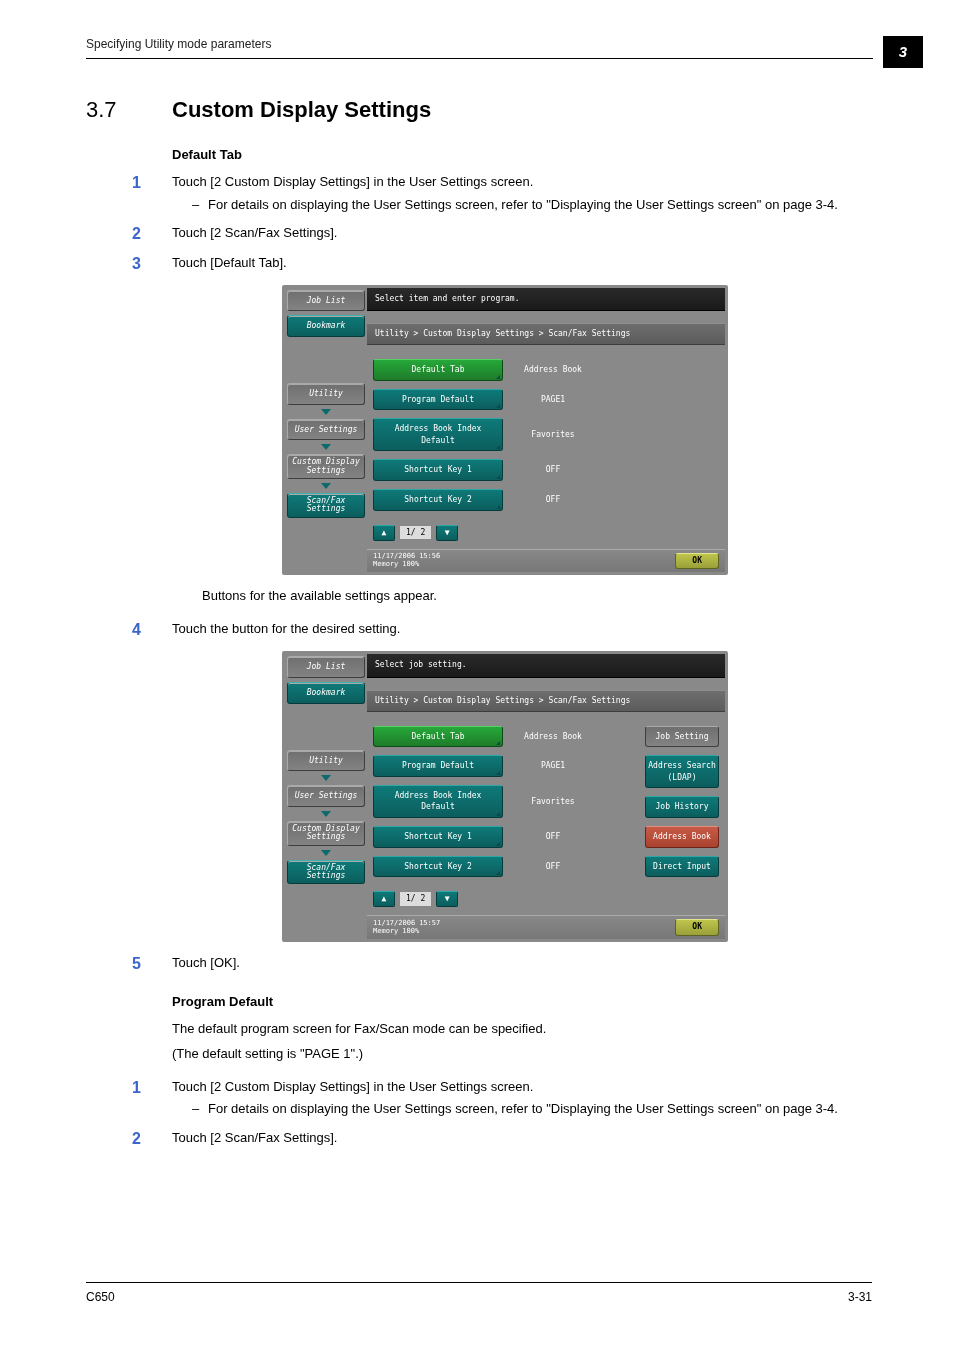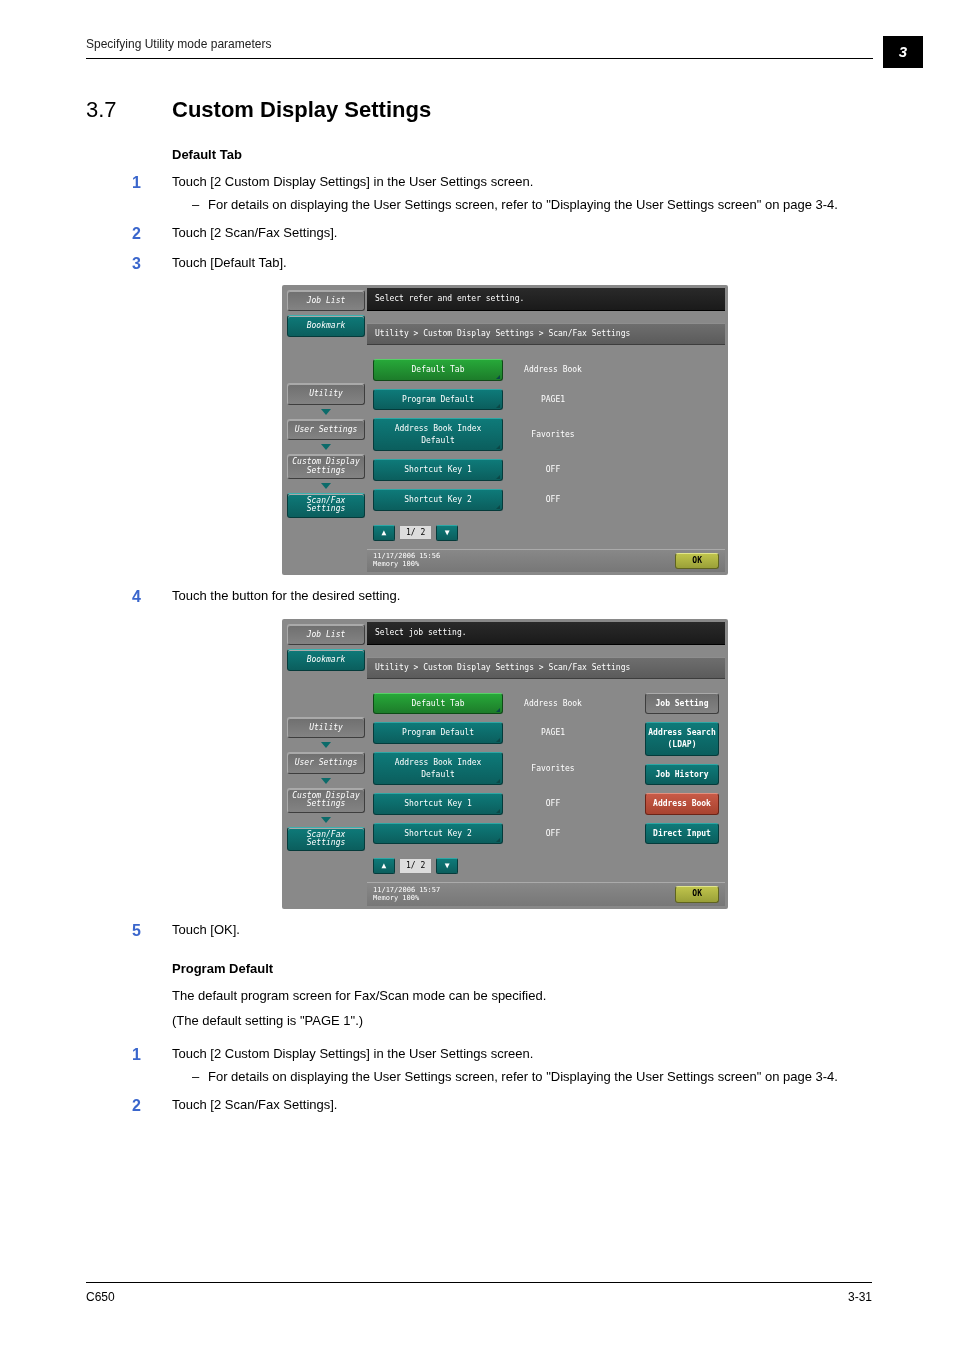--- a/index.html
+++ b/index.html
@@ -92,21 +92,21 @@
     content:""; position:absolute; right:2px; bottom:1px;
     border-left:4px solid transparent; border-bottom:4px solid #0b4847;
   }
   .kbtn.sel { background:linear-gradient(#27a839,#1d7c2a); border-color:#0e4a16; border-top-color:#57d068;}
   .kval {
     flex:0 0 84px; text-align:center; color:#fff; padding:4px 0;
   }
   .rbtn {
     background:linear-gradient(#0e7a79,#0b5e5d);
     border:1px solid #053b3b; border-top-color:#2ca7a5;
-    border-radius:3px; padding:4px 2px; text-align:center; color:#fff;font-weight:bold;
+    border-radius:3px; padding:4px 2px; text-align:center; color:#fff;
   }
   .rbtn.grey{ background:linear-gradient(#6f6f6f,#838383); border-color:#3e3e3e; border-top-color:#aaa;}
   .rbtn.red { background:linear-gradient(#c85a47,#a8432f); border-color:#6b2417; border-top-color:#e1907f;}
 
   .pager { display:flex; align-items:center; gap:4px; margin-top:6px;}
   .pgbtn {
     width:20px; height:14px; background:linear-gradient(#0e7a79,#0b5e5d);
     border:1px solid #053b3b; border-top-color:#2ca7a5; border-radius:2px;
     display:flex; align-items:center; justify-content:center;
   }
@@ -183,21 +183,21 @@
             <div class="gap1"></div>
             <div class="sbtn">Utility</div>
             <div class="arrow-down"></div>
             <div class="sbtn">User Settings</div>
             <div class="arrow-down"></div>
             <div class="sbtn two">Custom Display Settings</div>
             <div class="arrow-down"></div>
             <div class="sbtn teal two">Scan/Fax Settings</div>
           </div>
           <div class="mainCol">
-            <div class="topbar">Select refer and enter setting.</div>
+            <div class="topbar">Select item and enter program.</div>
             <div class="crumbbar">Utility &gt; Custom Display Settings &gt; Scan/Fax Settings</div>
             <div class="gridarea">
               <div class="colL">
                 <div class="row">
                     <div class="kbtn sel">Default Tab</div>
                     <div class="kval">Address Book</div>
                   </div>
                 <div class="row">
                     <div class="kbtn">Program Default</div>
                     <div class="kval">PAGE1</div>
@@ -236,20 +236,21 @@
                     <span>100%</span>
                   </div>
               </div>
               <div class="okbtn">OK</div>
             </div>
           </div>
         </div>
       </div>
     </div>
 
+    <p class="desc" style="margin-left:30px">Buttons for the available settings appear.</p>
 
     <ol class="steps">
       <li>
         <div class="stepno">4</div>
         <div class="steptxt"><span>Touch the button for the desired setting.</span></div>
       </li>
     </ol>
 
     <div class="shot-wrap">
       <div class="shot">

